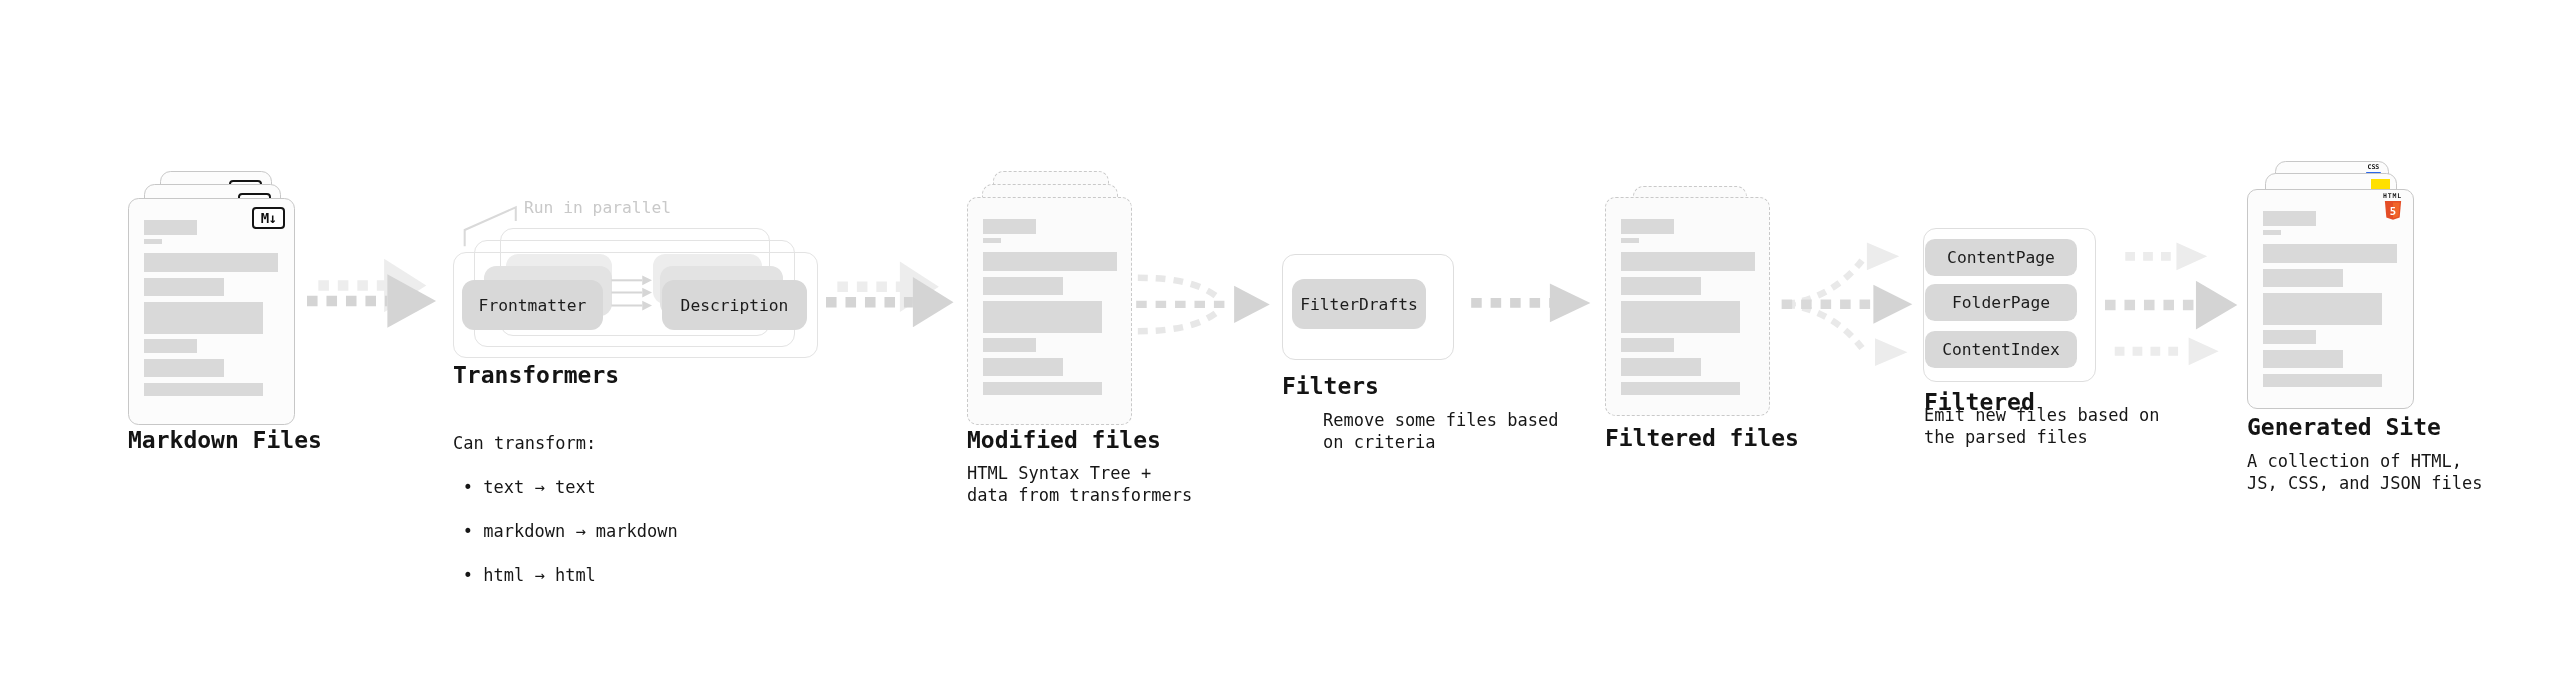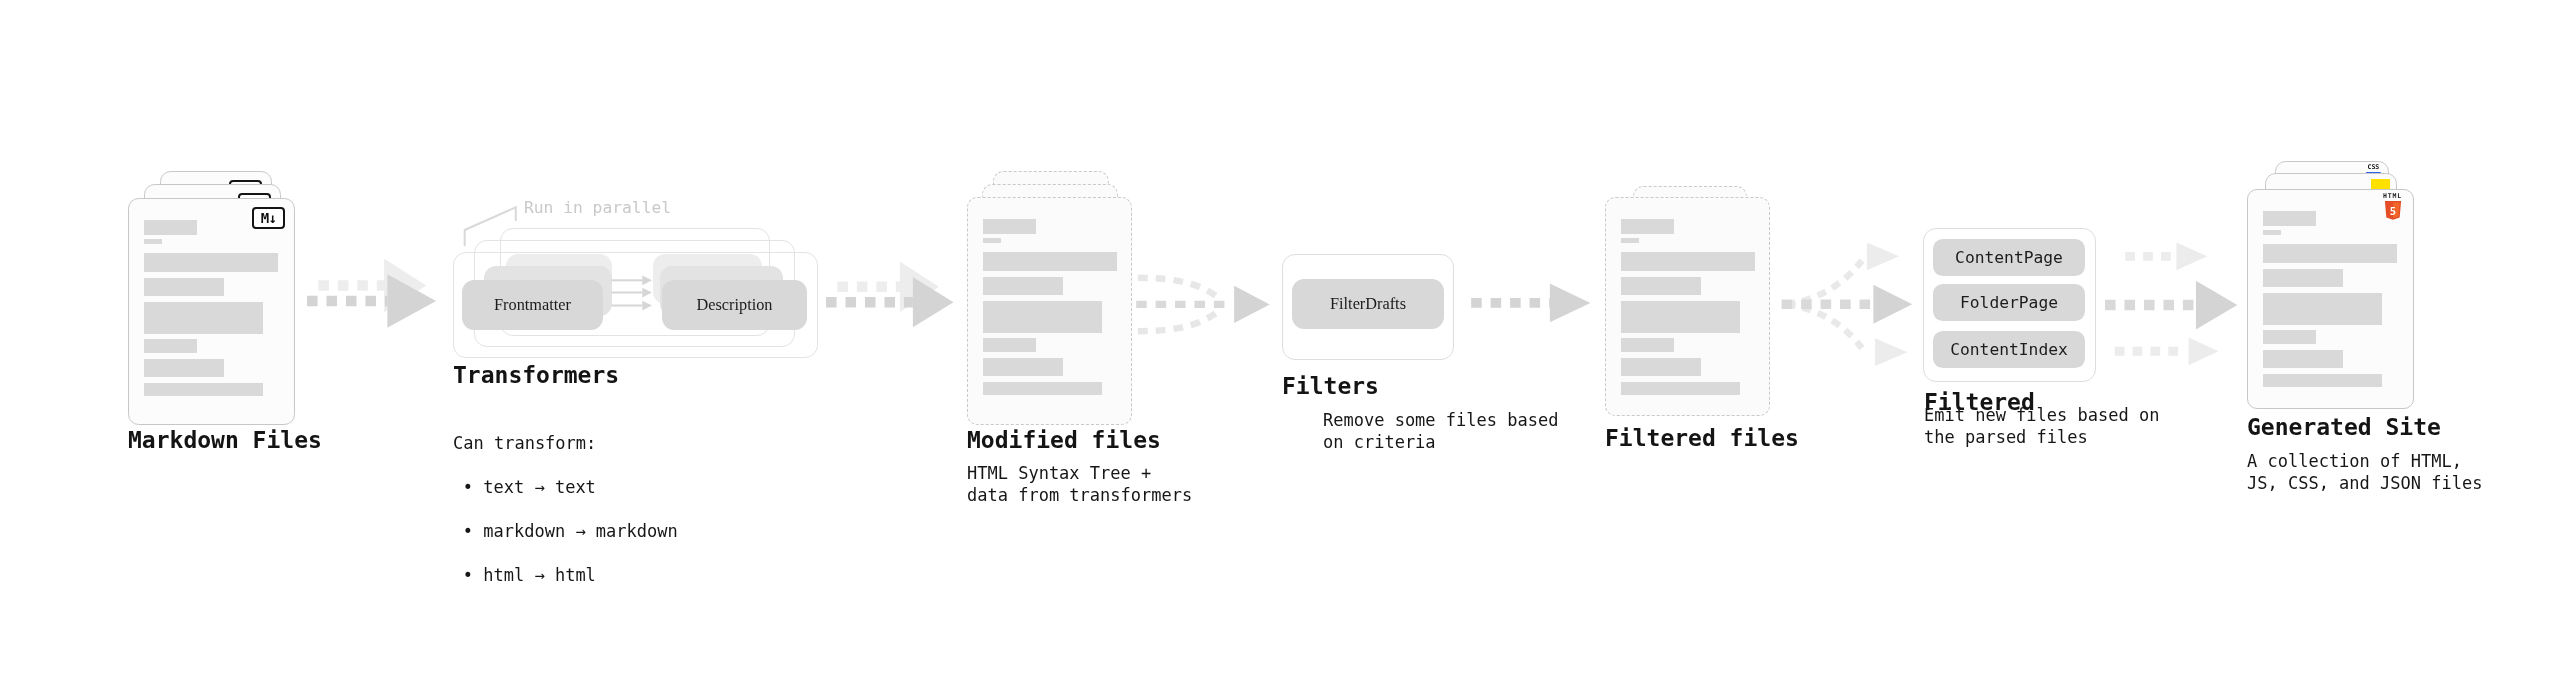--- a/index.html
+++ b/index.html
@@ -46,27 +46,27 @@
     border:1.6px solid #e3e3e3;
     border-radius:13px;
     box-sizing:border-box;
     background:transparent;
   }
   .outline.solidish{border-color:#dedede;background:#ffffff;}
   
   .gbox{
     position:absolute;border-radius:12.2px;
     display:flex;align-items:center;justify-content:center;
-    font-size:16.3px;color:#1c1c1c;font-family:Liberation Serif, serif;
+    font-size:16.3px;color:#1c1c1c;
   }
   .gbox.main{background:#d8d8d8;}
   .gbox.ghost1{background:#e3e3e3;}
   .gbox.ghost2{background:#ededed;}
   .ebox{
-    position:absolute;left:9px;width:152px;height:37px;
+    position:absolute;left:1px;width:152px;height:37px;
     border-radius:9.8px;background:#d8d8d8;
     display:flex;align-items:center;justify-content:center;
     font-size:16.3px;color:#1c1c1c;
   }
   
   .title{
     position:absolute;
     font-size:23px;font-weight:600;color:#141414;
     line-height:26px;white-space:nowrap;
   }
@@ -188,21 +188,21 @@
 
   <svg class="abs" style="left:1136px;top:264px;" width="138" height="85" viewBox="0 0 170 105">
     <path d="M 2,17 C 58,17 86,28 104,44" fill="none" stroke="#e7e7e7" stroke-width="8" stroke-dasharray="12 10"></path>
     <path d="M 2,83 C 58,83 86,72 104,56" fill="none" stroke="#e7e7e7" stroke-width="8" stroke-dasharray="12 10"></path>
     <line x1="0" y1="50" x2="112" y2="50" stroke="#d9d9d9" stroke-width="9" stroke-dasharray="13 11"></line>
     <polygon points="121,27 165,50 121,73" fill="#d4d4d4"></polygon>
   </svg>
 
   <div>
     <div class="outline solidish" style="left:1282px;top:254px;width:172px;height:106px;border-color:#dedede;"></div>
-    <div class="gbox main" style="left:1292px;top:279px;width:152px;height:50px;">FilterDrafts</div>
+    <div class="gbox main" style="left:1292px;top:279px;width:134px;height:50px;">FilterDrafts</div>
     <div class="title" style="left:1282px;top:373px;">Filters</div>
     <div class="body-text" style="left:1282px;top:409px;margin-left:41px;">Remove some files based
 on criteria</div>
   </div>
 
   <svg class="abs" style="left:1471px;top:268px;" width="122" height="73" viewBox="0 0 150 90">
     <line x1="0" y1="43" x2="97" y2="43" stroke="#d4d4d4" stroke-width="12" stroke-dasharray="13 11"></line>
     <polygon points="97,19 147,43 97,67" fill="#d4d4d4"></polygon>
   </svg>
 

